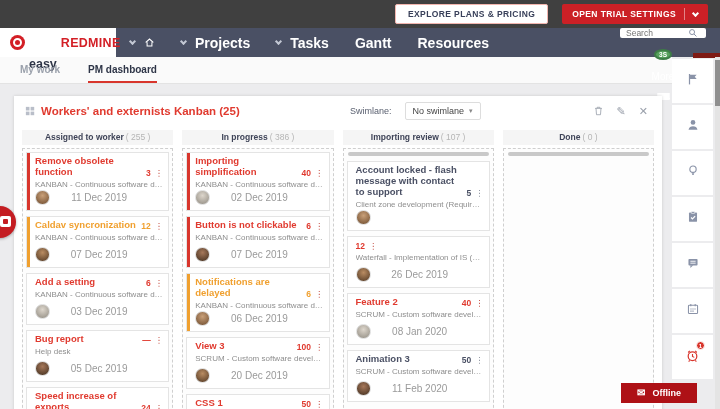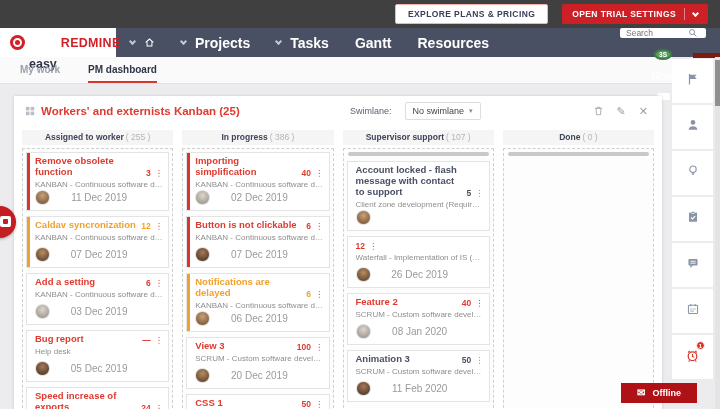--- a/index.html
+++ b/index.html
@@ -296,21 +296,21 @@
             <div class="card b-none">
               <div class="card-top">
                 <div class="card-title t-red">CSS 1</div>
                 <span class="card-points t-red">50</span>
                 <span class="card-menu m-accent">⋮</span>
               </div>
             </div>
           </div>
         </div>
         <div class="column">
-          <div class="col-header"><span>Supervisor support</span><span class="col-count">( 107 )</span></div>
+          <div class="col-header"><span>Importing review</span><span class="col-count">( 107 )</span></div>
           <div class="col-body">
             <div class="col-bar"></div>
             <div class="card b-none">
               <div class="card-top">
                 <div class="card-title t-dark">Account locked - flash message with contact to support</div>
                 <span class="card-points t-dark">5</span>
                 <span class="card-menu m-gray">⋮</span>
               </div>
               <div class="card-project">Client zone development (Requirements, SCRUM, T...</div>
               <div class="card-bottom">

